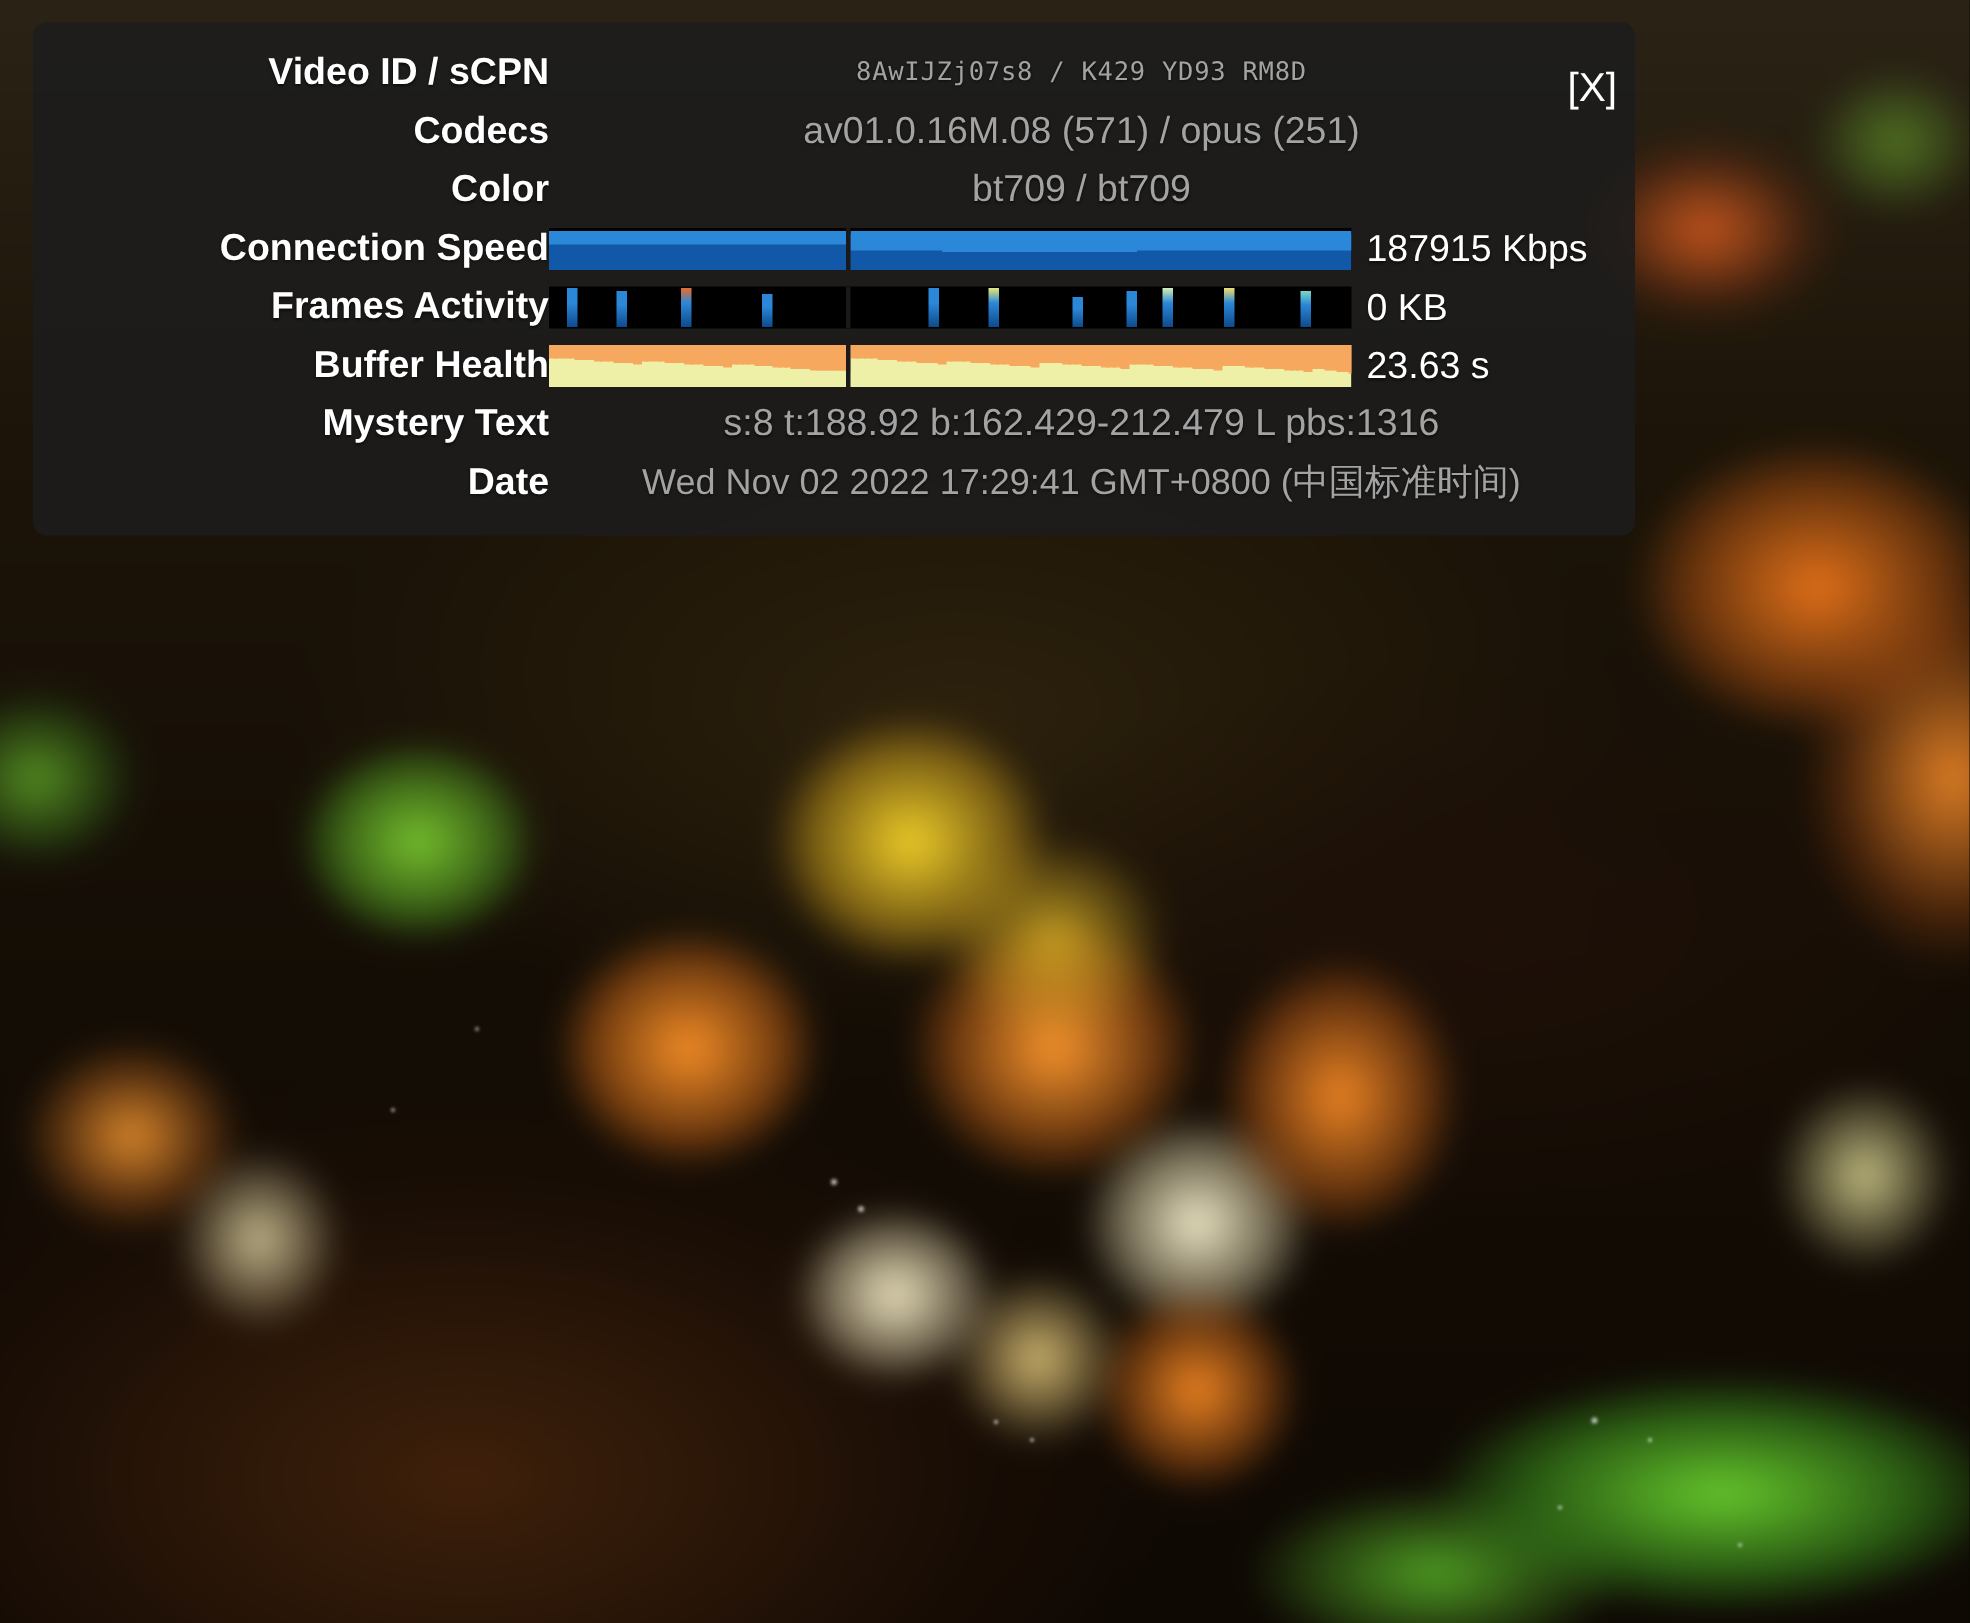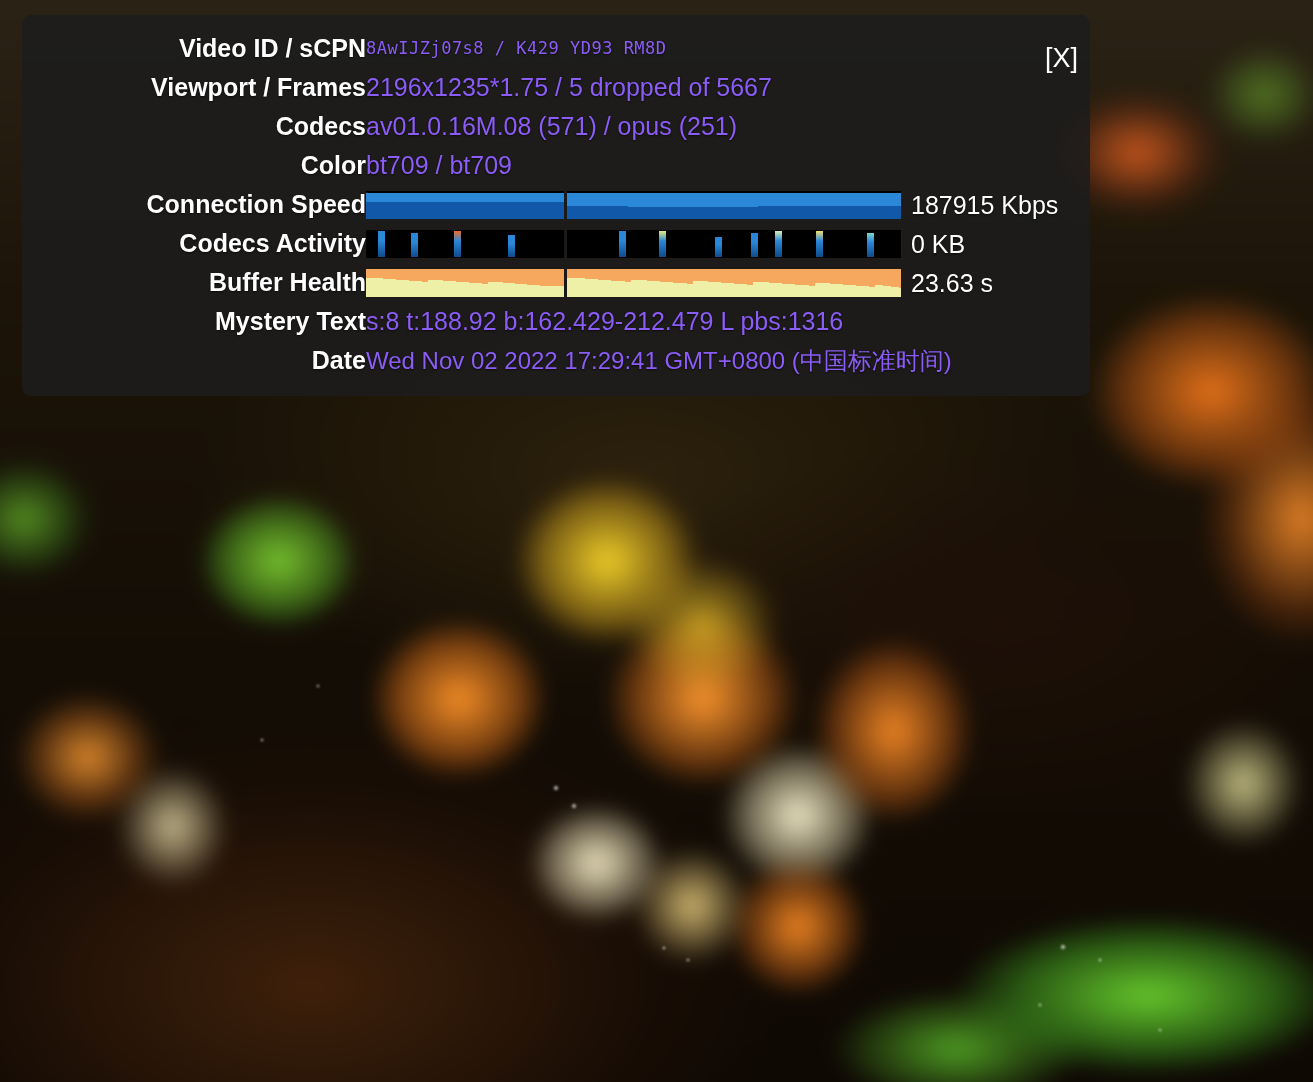--- a/index.html
+++ b/index.html
@@ -76,22 +76,23 @@
   }
   table.stats{border-collapse:collapse;width:100%;}
   table.stats td{vertical-align:middle;padding:0;}
   .lbl{
     color:#fff;font-weight:bold;font-size:25px;line-height:39px;
     text-align:right;white-space:nowrap;
     padding-right:17px;width:330px;
     text-shadow:0 1px 2px rgba(0,0,0,.6);
   }
   .val{
-    color:#8b5cf6;font-size:25px;line-height:39px;white-space:nowrap;
+    color:#a3a3a3;font-size:25px;line-height:39px;white-space:nowrap;
     text-shadow:0 1px 2px rgba(0,0,0,.6);
+    text-align:center;
   }
   .val.mono{
     font-family:"DejaVu Sans Mono","Liberation Mono",monospace;
     font-size:17px;letter-spacing:.5px;
   }
   .val.date{font-size:24px;}
 
   
   #close-btn{
     position:absolute;right:12px;top:30px;
@@ -143,24 +144,20 @@
 
   <div id="stats-panel">
 
     <div id="close-btn">[X]</div>
 
     <table class="stats">
       <tbody>
         <tr>
           <td class="lbl">Video ID / sCPN</td>
           <td class="val mono">8AwIJZj07s8 / K429 YD93 RM8D</td>
-        </tr>
-        <tr>
-          <td class="lbl">Viewport / Frames</td>
-          <td class="val">2196x1235*1.75 / 5 dropped of 5667</td>
         </tr>
         <tr>
           <td class="lbl">Codecs</td>
           <td class="val">av01.0.16M.08 (571) / opus (251)</td>
         </tr>
         <tr>
           <td class="lbl">Color</td>
           <td class="val">bt709 / bt709</td>
         </tr>
 
@@ -171,21 +168,21 @@
               <div class="conn-fill"></div>
               <div class="conn-cap"></div>
               <div class="conn-cap2"></div>
               <div class="conn-cap3"></div>
               <div class="divider"></div>
             </div><span class="bar-value">187915 Kbps</span>
           </td>
         </tr>
 
         <tr class="graph-row">
-          <td class="lbl">Codecs Activity</td>
+          <td class="lbl">Frames Activity</td>
           <td class="graph-cell">
             <div class="bar" id="net-bar">
               <div class="divider"></div>
             <div class="netspike" style="left: 12px; height: 26px; background: linear-gradient(rgb(43, 136, 216) 0%, rgb(43, 136, 216) 38%, rgb(13, 74, 140) 100%);"></div><div class="netspike" style="left: 45px; height: 24px; background: linear-gradient(rgb(43, 136, 216) 0%, rgb(43, 136, 216) 38%, rgb(13, 74, 140) 100%);"></div><div class="netspike" style="left: 88px; height: 26px; background: linear-gradient(rgb(240, 106, 40) 0%, rgb(43, 136, 216) 38%, rgb(13, 74, 140) 100%);"></div><div class="netspike" style="left: 142px; height: 22px; background: linear-gradient(rgb(43, 136, 216) 0%, rgb(43, 136, 216) 38%, rgb(13, 74, 140) 100%);"></div><div class="netspike" style="left: 253px; height: 26px; background: linear-gradient(rgb(43, 136, 216) 0%, rgb(43, 136, 216) 38%, rgb(13, 74, 140) 100%);"></div><div class="netspike" style="left: 293px; height: 26px; background: linear-gradient(rgb(232, 232, 122) 0%, rgb(43, 136, 216) 38%, rgb(13, 74, 140) 100%);"></div><div class="netspike" style="left: 349px; height: 20px; background: linear-gradient(rgb(43, 136, 216) 0%, rgb(43, 136, 216) 38%, rgb(13, 74, 140) 100%);"></div><div class="netspike" style="left: 385px; height: 24px; background: linear-gradient(rgb(43, 136, 216) 0%, rgb(43, 136, 216) 38%, rgb(13, 74, 140) 100%);"></div><div class="netspike" style="left: 409px; height: 26px; background: linear-gradient(rgb(216, 240, 184) 0%, rgb(43, 136, 216) 38%, rgb(13, 74, 140) 100%);"></div><div class="netspike" style="left: 450px; height: 26px; background: linear-gradient(rgb(240, 224, 112) 0%, rgb(43, 136, 216) 38%, rgb(13, 74, 140) 100%);"></div><div class="netspike" style="left: 501px; height: 24px; background: linear-gradient(rgb(122, 216, 200) 0%, rgb(43, 136, 216) 38%, rgb(13, 74, 140) 100%);"></div></div><span class="bar-value">0 KB</span>
           </td>
         </tr>
 
         <tr class="graph-row">
           <td class="lbl">Buffer Health</td>
           <td class="graph-cell">

